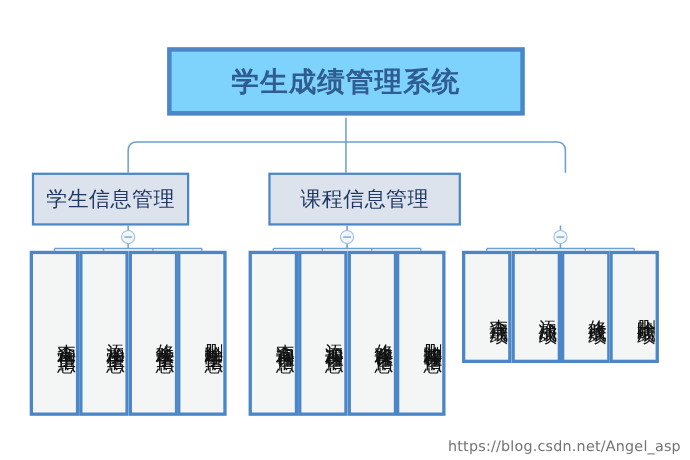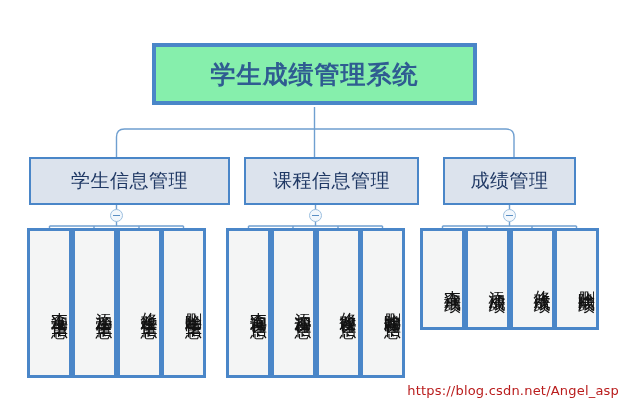--- a/index.html
+++ b/index.html
@@ -39,37 +39,37 @@
     justify-content: center;
     text-align: center;
   }
 
   .node-root {
     left: 152px;
     top: 43px;
     width: 325px;
     height: 62px;
     border: 4px solid #4a86c8;
-    background: #86efac;
+    background: #7dd3fc;
     color: #2f5c91;
     font-size: 25px;
     font-weight: bold;
     letter-spacing: 1px;
   }
 
   .node-l2 {
     top: 157px;
     height: 48px;
     border: 2px solid #4a86c8;
     background: #dce3ed;
     color: #1f3864;
     font-size: 19px;
     letter-spacing: 0.5px;
   }
-  .node-l2.g0 { left: 29px;  width: 201px; }
+  .node-l2.g0 { left: 29px;  width: 143px; }
   .node-l2.g1 { left: 244px; width: 175px; }
   .node-l2.g2 { left: 443px; width: 133px; }
 
   .node-leaf {
     top: 228px;
     width: 45px;
     border: 3px solid #4a86c8;
     background: #f4f5f5;
     color: #121212;
     font-size: 17px;
@@ -102,22 +102,22 @@
     top: 5px;
     width: 7px;
     height: 1px;
     background: #5a8fc4;
   }
 
   
   .watermark {
     position: absolute;
     right: 8px;
-    bottom: 20px;
-    color: #b91c1c;
+    bottom: 4px;
+    color: #737373;
     font-size: 13px;
     letter-spacing: 0.2px;
     user-select: none;
     margin-top: 10px;
   }
 </style>
 </head>
 <body>
 
 <div id="chart-canvas">
@@ -149,21 +149,20 @@
       <path d="M487.0,226 L487.0,228"></path>
       <path d="M532.0,226 L532.0,228"></path>
       <path d="M576.5,226 L576.5,228"></path>
     </g>
   </svg>
 
   <div class="node node-root">学生成绩管理系统</div>
 
   <div class="node node-l2 g0">学生信息管理</div>
   <div class="node node-l2 g1">课程信息管理</div>
-  <div class="node node-l2 g2">成绩管理</div>
 
   <div class="collapse-marker" style="left:110px;"></div>
   <div class="collapse-marker" style="left:309px;"></div>
   <div class="collapse-marker" style="left:503px;"></div>
 
   <div class="node node-leaf tall" style="left:27px;">查询学生信息</div>
   <div class="node node-leaf tall" style="left:71.5px;">添加学生信息</div>
   <div class="node node-leaf tall" style="left:116.5px;">修改学生信息</div>
   <div class="node node-leaf tall" style="left:161px;">删除学生信息</div>
 

